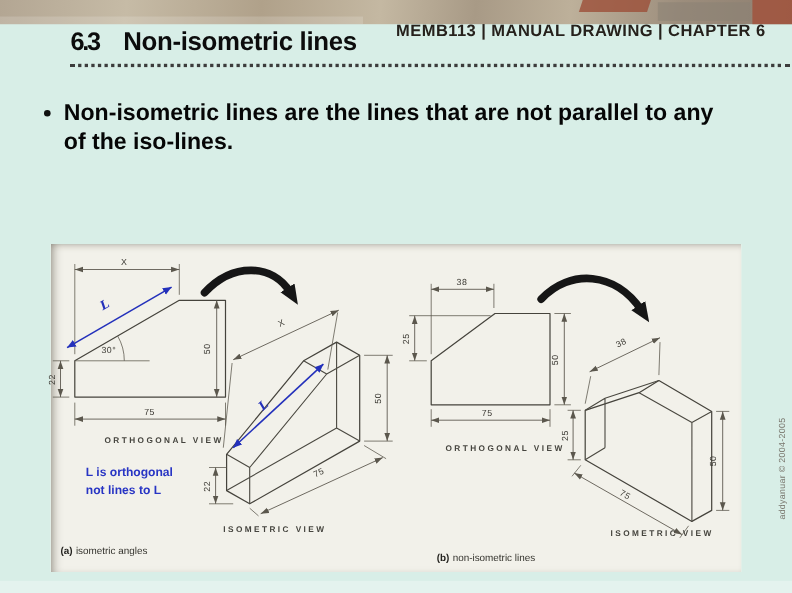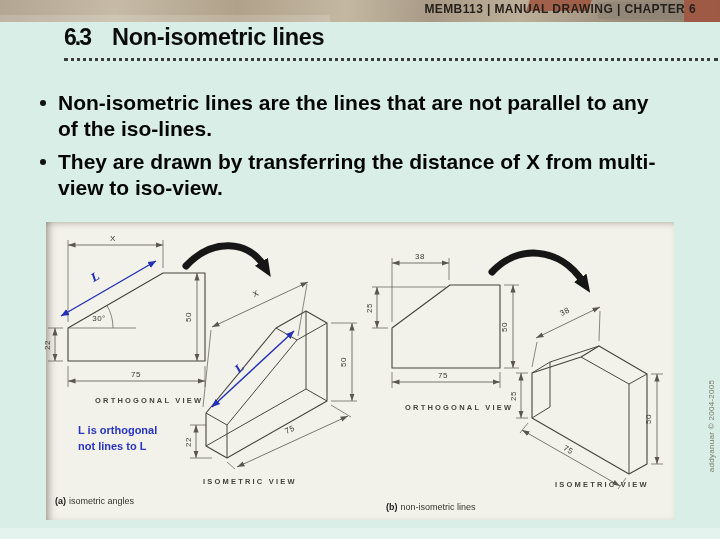--- a/index.html
+++ b/index.html
@@ -7,21 +7,21 @@
          font-family:"Liberation Sans",sans-serif;}
 
   
   .texture{position:absolute;left:0;top:0;width:720px;height:22px;
     background:linear-gradient(95deg,#b3a693 0%,#c6bba6 16%,#b0a18a 33%,#c4b8a2 48%,#a89a86 60%,#bdb09a 72%,#9c8d7c 86%,#8e7f70 100%);}
   .tx{position:absolute;}
   .tx1{left:528px;top:0;width:62px;height:11px;background:#9c4f38;opacity:.8;transform:skewX(-18deg);}
   .tx2{left:598px;top:2px;width:84px;height:17px;background:#8b8174;opacity:.55;}
   .tx3{left:684px;top:0;width:36px;height:22px;background:#a3503a;opacity:.8;}
   .tx4{left:0;top:15px;width:330px;height:7px;background:rgba(255,255,255,.16);}
-  .hdr-text{position:absolute;right:24px;top:2px;font-size:12px;font-weight:bold;
+  .hdr-text{position:absolute;right:24px;top:20px;font-size:15px;font-weight:bold;
     color:#26211c;letter-spacing:.4px;z-index:3;}
 
   
   .title-row{position:absolute;left:64px;top:24px;display:flex;align-items:baseline;color:#0c0c0c;}
   .t-num{font-size:23px;font-weight:700;letter-spacing:-2px;margin-right:22px;}
   .t-txt{font-size:23.5px;font-weight:bold;letter-spacing:-.3px;}
   .title-dots{position:absolute;left:64px;top:47px;width:654px;height:11px;
     border-bottom:3px dotted #3c3c3c;}
 
   
@@ -46,21 +46,21 @@
   .dt{font-size:8px;fill:#3b3933;text-anchor:middle;letter-spacing:.5px;}
   .bl{font-size:11px;font-style:italic;font-weight:bold;fill:#2330bb;text-anchor:middle;
       font-family:"DejaVu Serif",serif;}
   .vl{font-size:7.5px;font-weight:bold;letter-spacing:2.2px;fill:#45443e;}
 
   .note{position:absolute;left:32px;top:200px;font-size:11px;font-weight:bold;
     line-height:16px;color:#2835c4;}
   .cap{position:absolute;font-size:9px;color:#35342e;}
   .cap b{margin-right:3px;color:#23221e;}
   .cap-a{left:9px;top:274px;}
-  .cap-b{left:340px;top:280px;}
+  .cap-b{left:351px;top:280px;}
 
   
   .credit{position:absolute;left:652px;top:420px;width:120px;height:12px;line-height:12px;
     text-align:center;font-size:8px;color:#7a786f;transform:rotate(-90deg);letter-spacing:.3px;}
 
   .bottom-strip{position:absolute;left:0;top:528px;width:720px;height:11px;
     background:rgba(255,255,255,.3);}
 </style>
 </head>
 <body>
@@ -76,21 +76,20 @@
   </div>
 
   <div class="title-row">
     <span class="t-num">6.3</span>
     <span class="t-txt">Non-isometric lines</span>
   </div>
   <div class="title-dots"></div>
 
   <ul class="bullets">
     <li>Non-isometric lines are the lines that are not parallel to any of the iso-lines.</li>
-    <li>They are drawn by transferring the distance of X from multi-view to iso-view.</li>
   </ul>
 
   <div class="scan">
     <svg width="628" height="298" viewBox="46 222 628 298">
       <defs>
         <marker id="mA" markerWidth="8" markerHeight="6" refX="7.5" refY="3" orient="auto-start-reverse" markerUnits="userSpaceOnUse">
           <path d="M0,0.4 L7.5,3 L0,5.6 Z" fill="#5b574d"></path>
         </marker>
         <marker id="mB" markerWidth="9" markerHeight="8" refX="8" refY="4" orient="auto-start-reverse" markerUnits="userSpaceOnUse">
           <path d="M0,0.6 L8,4 L0,7.4 Z" fill="#2330bb"></path>

